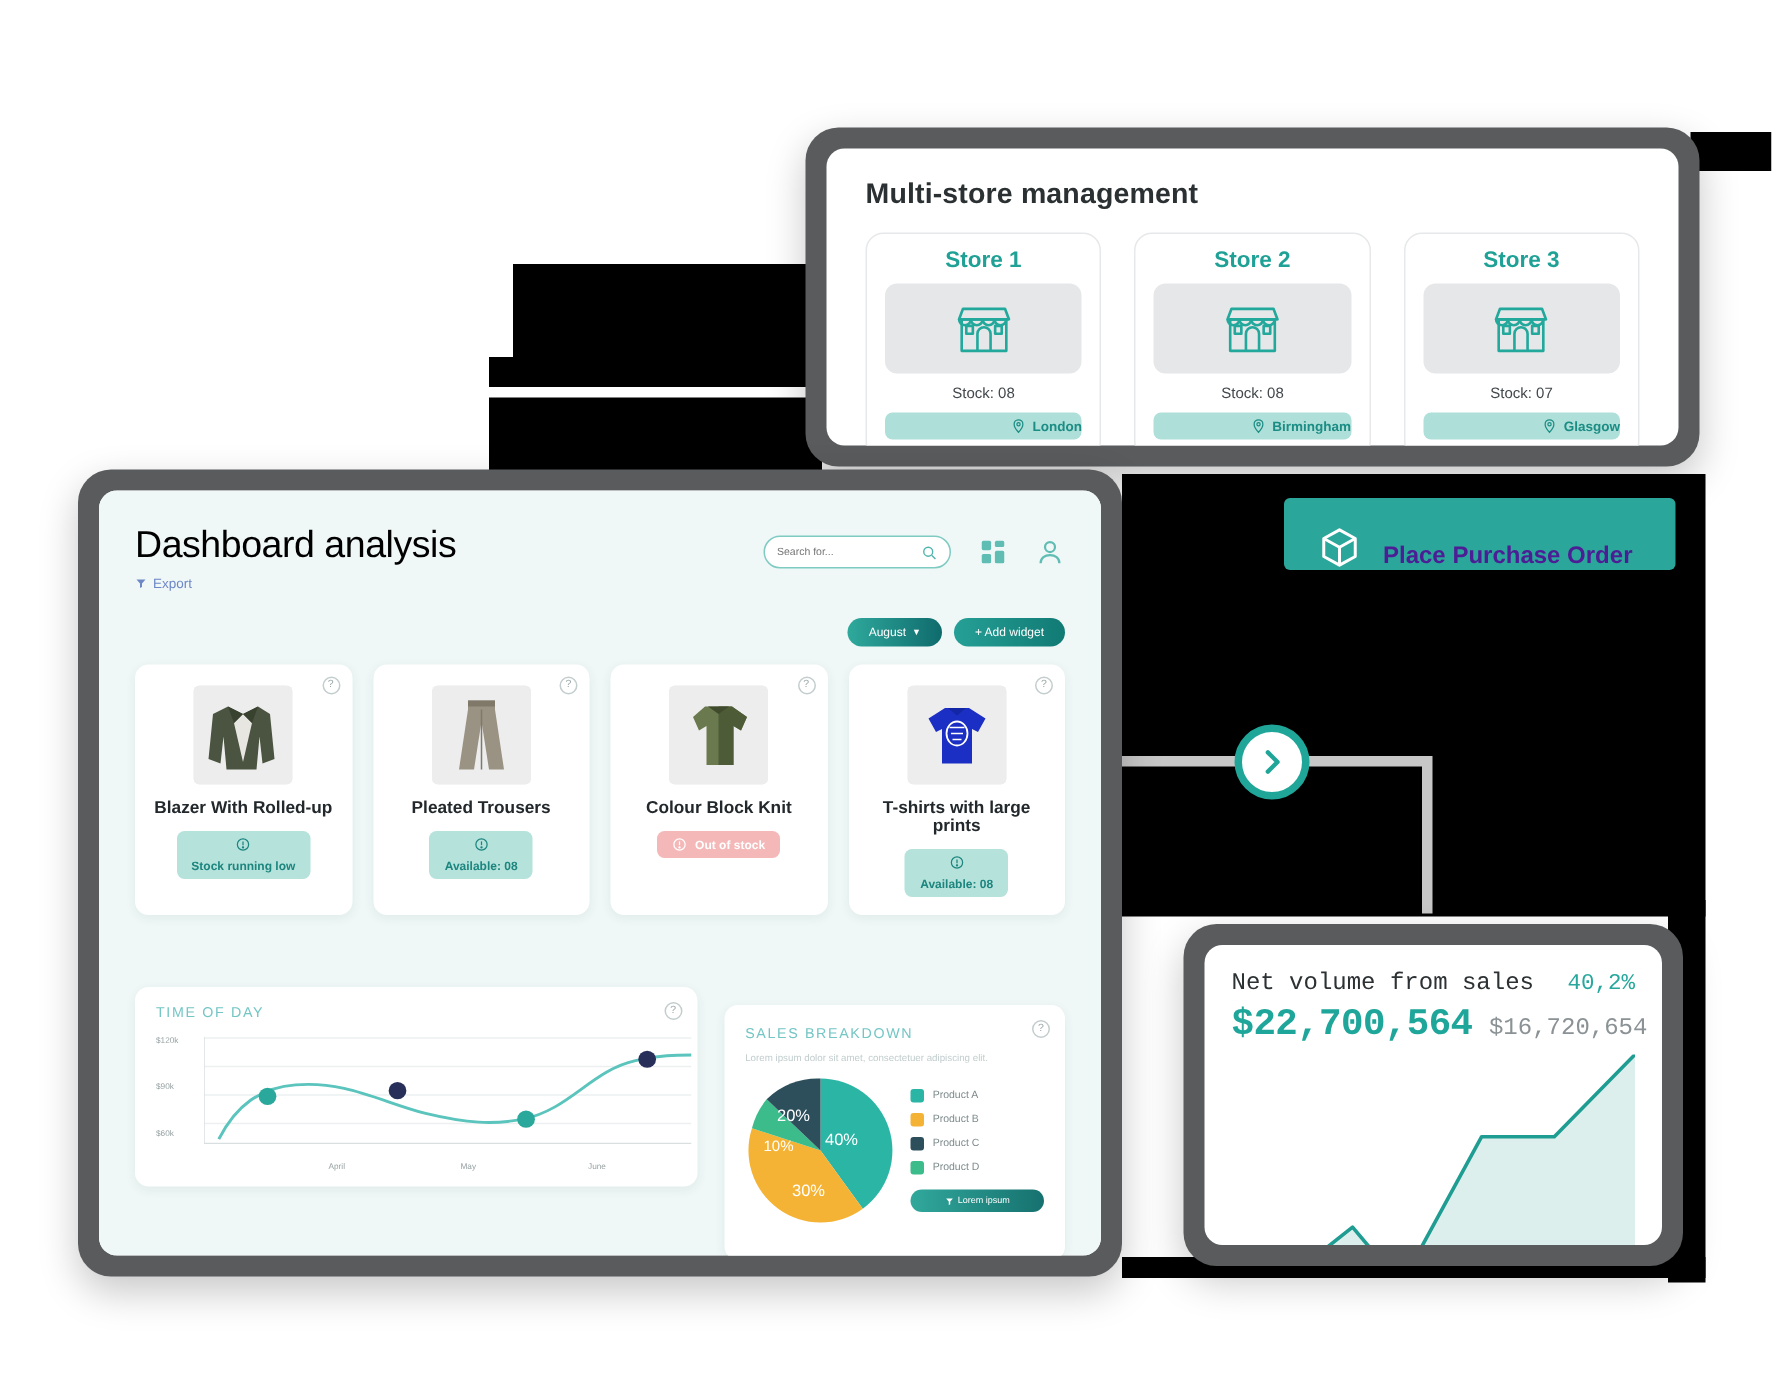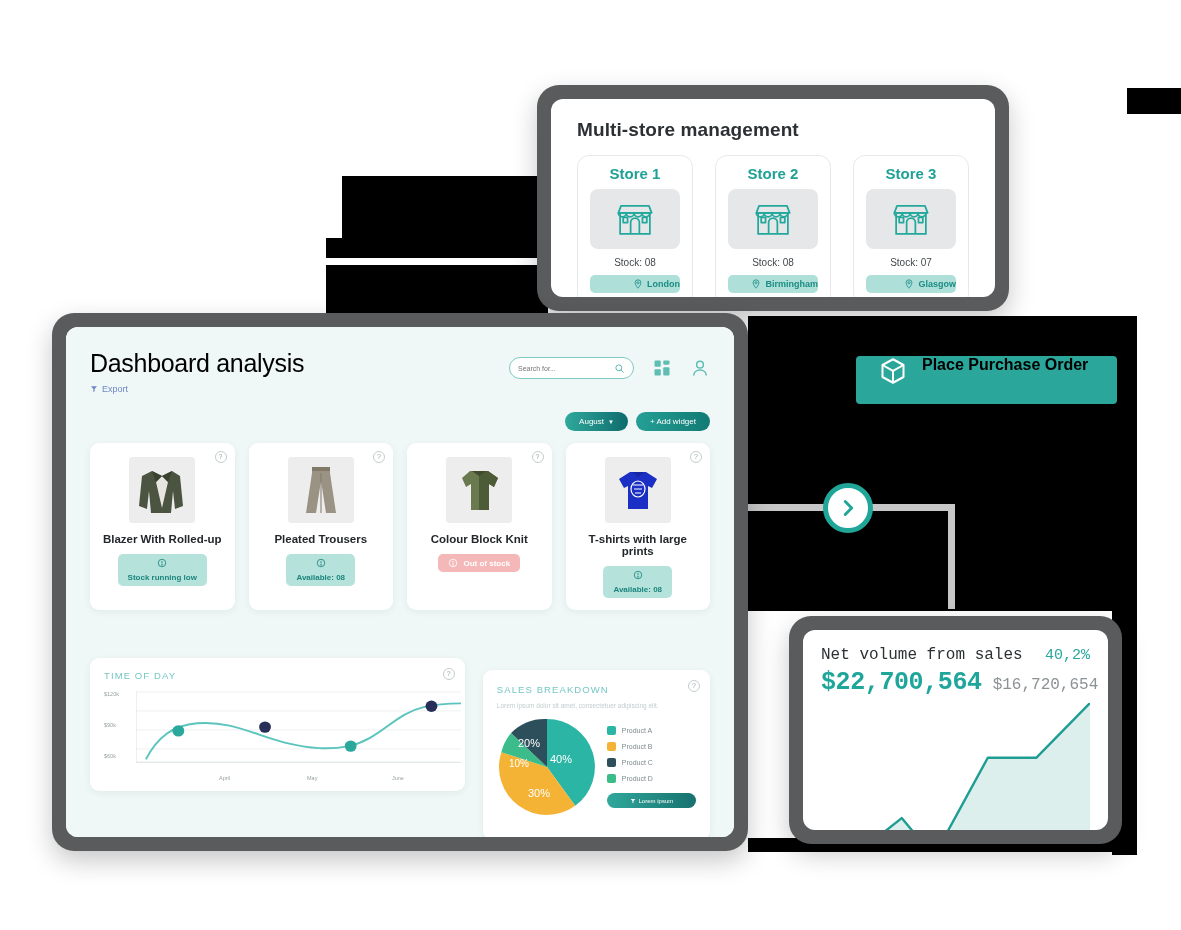--- a/index.html
+++ b/index.html
@@ -33,21 +33,21 @@
   }
   .frame-inner {
     width: 100%; height: 100%;
     background: #ffffff;
     border-radius: 12px;
     overflow: hidden;
     position: relative;
   }
 
   
-  #store-frame { left: 537px; top: 85px; width: 472px; height: 226px; }
+  #store-frame { left: 537px; top: 85px; width: 596px; height: 226px; }
   .store-body { padding: 20px 26px; }
   .store-title {
     font-size: 19px; font-weight: bold; color: #2b3033;
     letter-spacing: .1px; margin-bottom: 14px;
   }
   .store-grid { display: flex; gap: 22px; }
   .store-card {
     flex: 1;
     border: 1px solid #e6e8ea;
     border-radius: 12px;
@@ -188,24 +188,23 @@
   .net-pct { font-size: 15px; color: #28a79d; }
   .net-nums { display: flex; align-items: baseline; gap: 11px; margin-top: 4px; }
   .net-main { font-size: 25px; font-weight: bold; color: #1fa69b; letter-spacing: -.4px; }
   .net-prev { font-size: 16px; color: #8b9295; }
   .net-chart { flex: 1; position: relative; margin-top: 6px; }
 
   
   #po-btn {
     position: absolute; left: 856px; top: 332px; width: 261px; height: 48px;
     background: #2ba69a; border-radius: 4px;
-    display: flex; align-items: flex-start; gap: 14px; padding-left: 22px;
-    color: #000000; font-size: 16px; font-weight: bold; cursor: pointer;
+    display: flex; align-items: flex-end; gap: 14px; padding-left: 22px;
+    color: #4c1d95; font-size: 16px; font-weight: bold; cursor: pointer;
     box-shadow: 6px 6px 0 rgba(0,0,0,.35);
-    margin-top: 24px;
   }
   #po-btn svg { width: 30px; height: 30px; flex: none; }
 </style>
 </head>
 <body>
 
 <div id="stage">
 
   <div class="blackblock" style="left:1127px; top:88px; width:54px; height:26px;"></div>
   <div class="blackblock" style="left:342px; top:176px; width:206px; height:62px;"></div>

